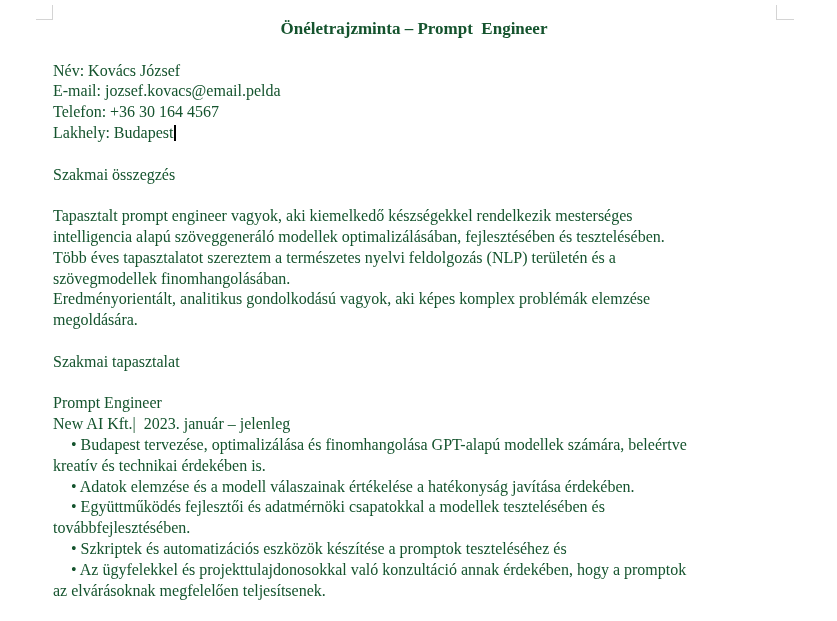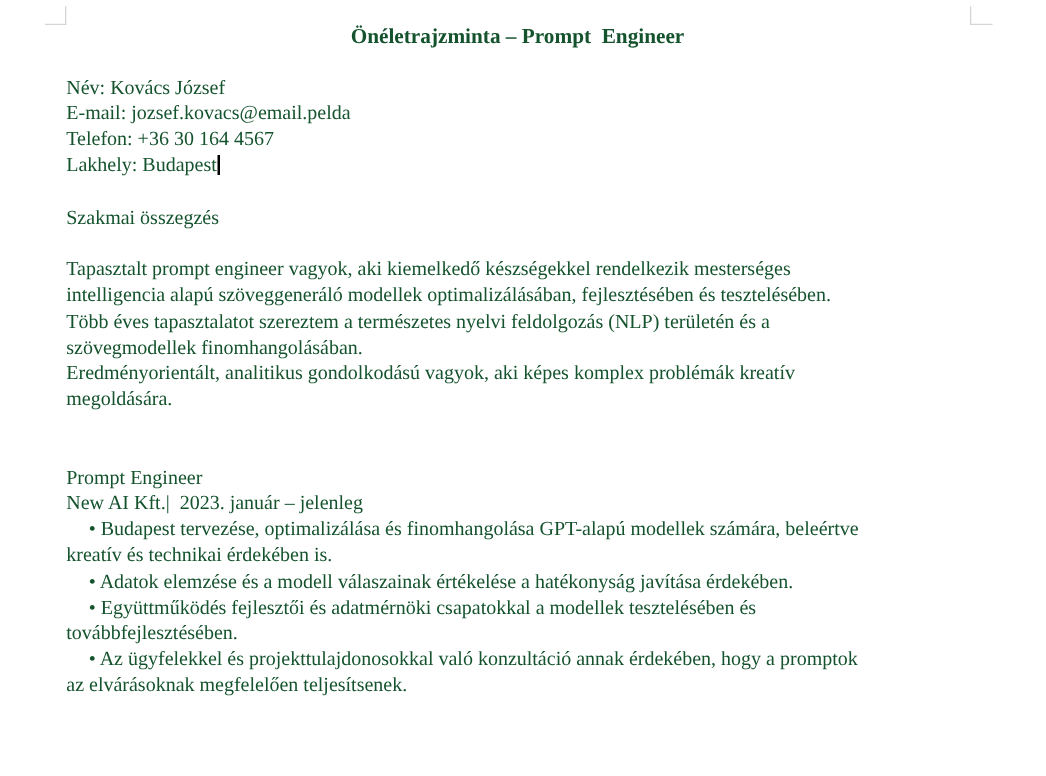--- a/index.html
+++ b/index.html
@@ -82,31 +82,33 @@
     <div class="line bold"><span>Lakhely: Budapest</span><span class="caret"></span></div>
     <div class="line"></div>
 
     <div class="line bold">Szakmai összegzés</div>
     <div class="line"></div>
 
     <div class="line">Tapasztalt prompt engineer vagyok, aki kiemelkedő készségekkel rendelkezik mesterséges</div>
     <div class="line">intelligencia alapú szöveggeneráló modellek optimalizálásában, fejlesztésében és tesztelésében.</div>
     <div class="line">Több éves tapasztalatot szereztem a természetes nyelvi feldolgozás (NLP) területén és a</div>
     <div class="line">szövegmodellek finomhangolásában.</div>
-    <div class="line">Eredményorientált, analitikus gondolkodású vagyok, aki képes komplex problémák kreatív</div>
+    <div class="line">Eredményorientált, analitikus gondolkodású vagyok, aki képes komplex problémák elemzése</div>
     <div class="line">megoldására.</div>
     <div class="line"></div>
 
+    <div class="line bold">Szakmai tapasztalat</div>
     <div class="line"></div>
 
     <div class="line">Prompt Engineer</div>
     <div class="line">New AI Kft.|  2023. január – jelenleg</div>
 
     <div class="line indent">• Budapest tervezése, optimalizálása és finomhangolása GPT-alapú modellek számára, beleértve</div>
     <div class="line">kreatív és technikai érdekében is.</div>
     <div class="line indent">• Adatok elemzése és a modell válaszainak értékelése a hatékonyság javítása érdekében.</div>
     <div class="line indent">• Együttműködés fejlesztői és adatmérnöki csapatokkal a modellek tesztelésében és</div>
     <div class="line">továbbfejlesztésében.</div>
+    <div class="line indent">• Szkriptek és automatizációs eszközök készítése a promptok teszteléséhez és</div>
     <div class="line indent">• Az ügyfelekkel és projekttulajdonosokkal való konzultáció annak érdekében, hogy a promptok</div>
     <div class="line">az elvárásoknak megfelelően teljesítsenek.</div>
 
   </div>
 </div>
 
 </body></html>

